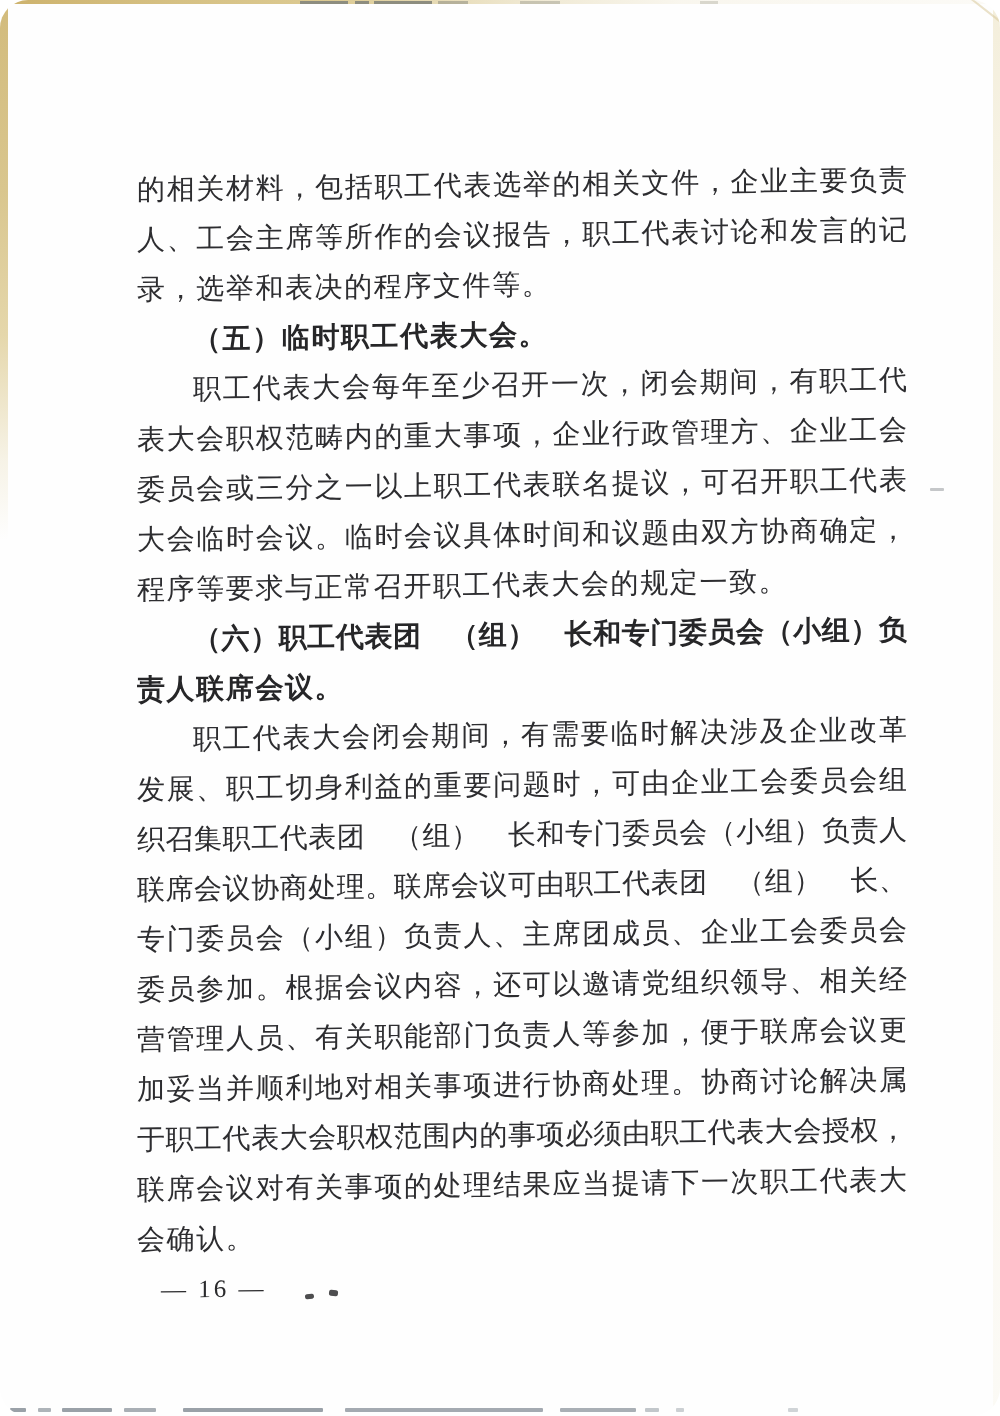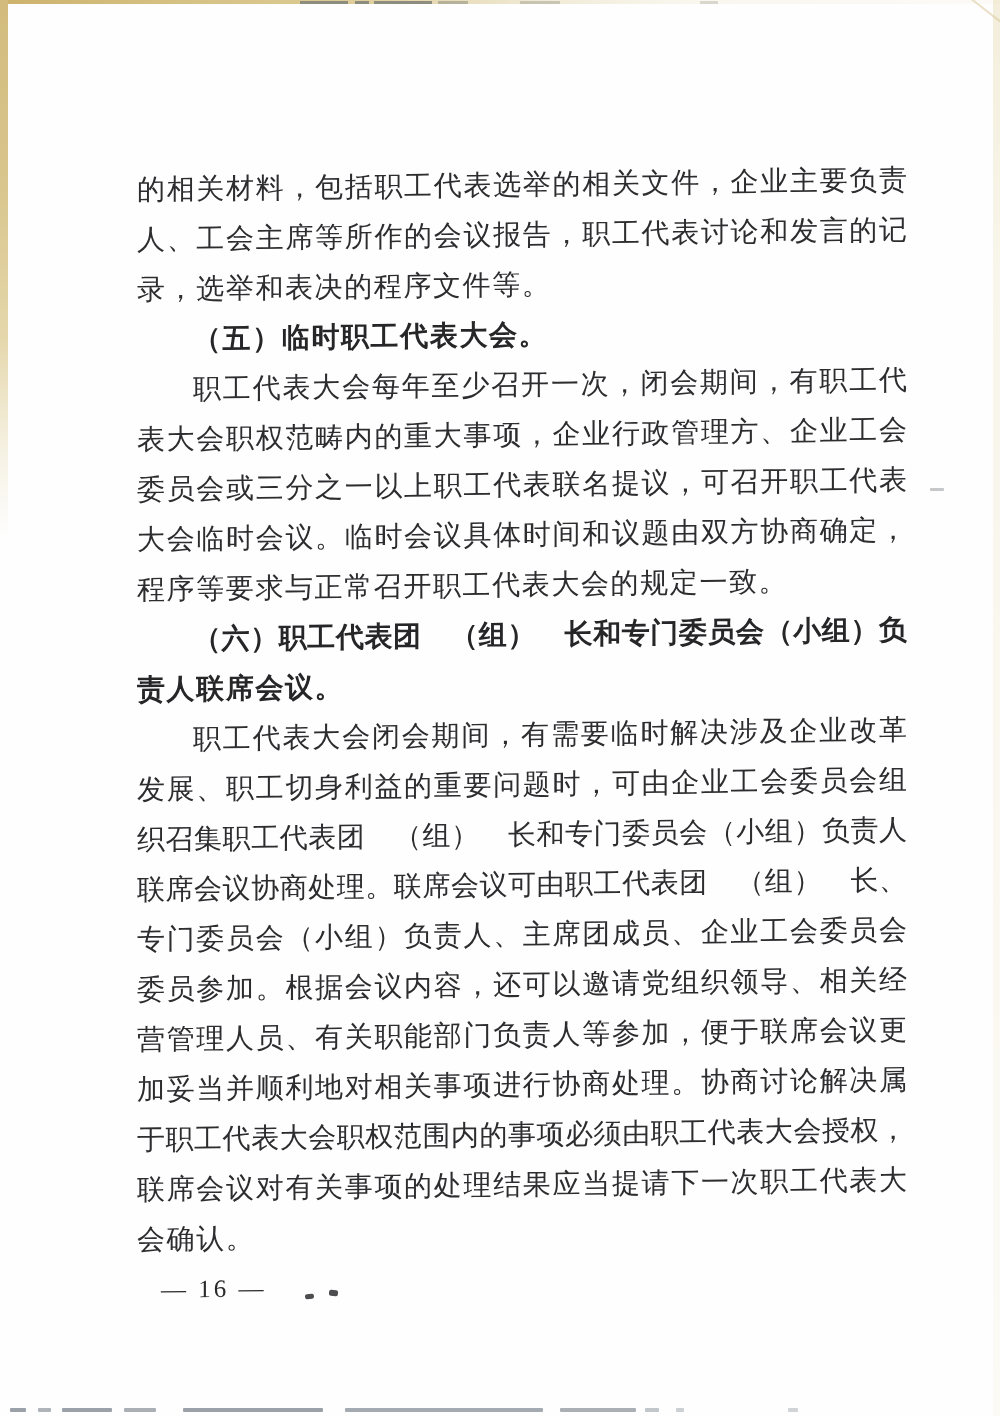--- a/index.html
+++ b/index.html
@@ -7,20 +7,21 @@
     padding: 0;
     background: #ffffff;
   }
   .page {
     position: relative;
     width: 1000px;
     height: 1416px;
     background: #fefefe;
     overflow: hidden;
     font-family: "Liberation Serif", "DejaVu Serif", serif;
+    border-radius: 28px;
   }
 
   
   .edge-top {
     position: absolute;
     left: 0; top: 0;
     width: 100%; height: 4px;
     background: linear-gradient(90deg,
       #cdb26c 0%, #d6c184 18%, #dcca92 33%,
       rgba(226,213,170,0.55) 52%,

